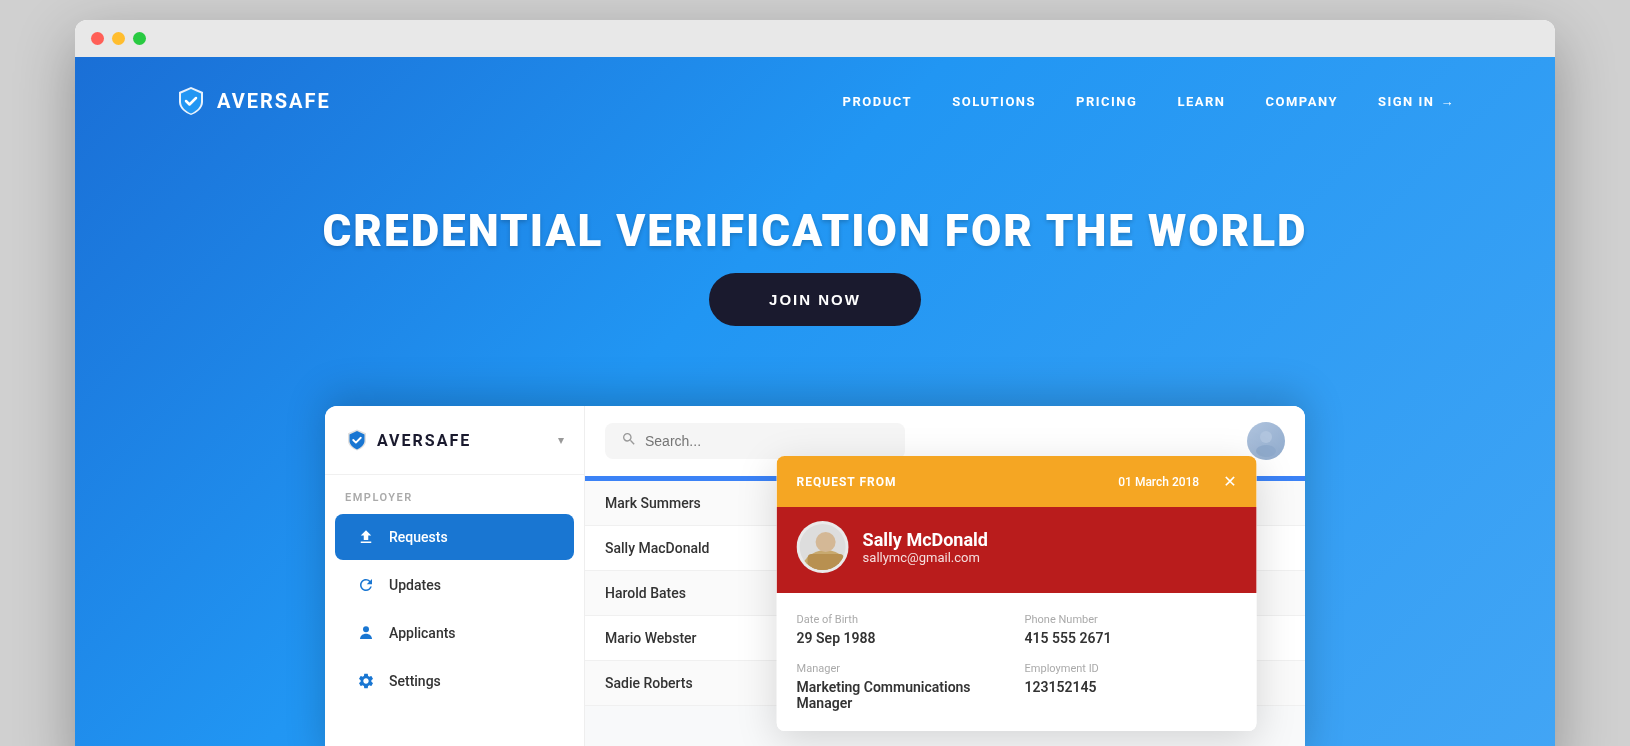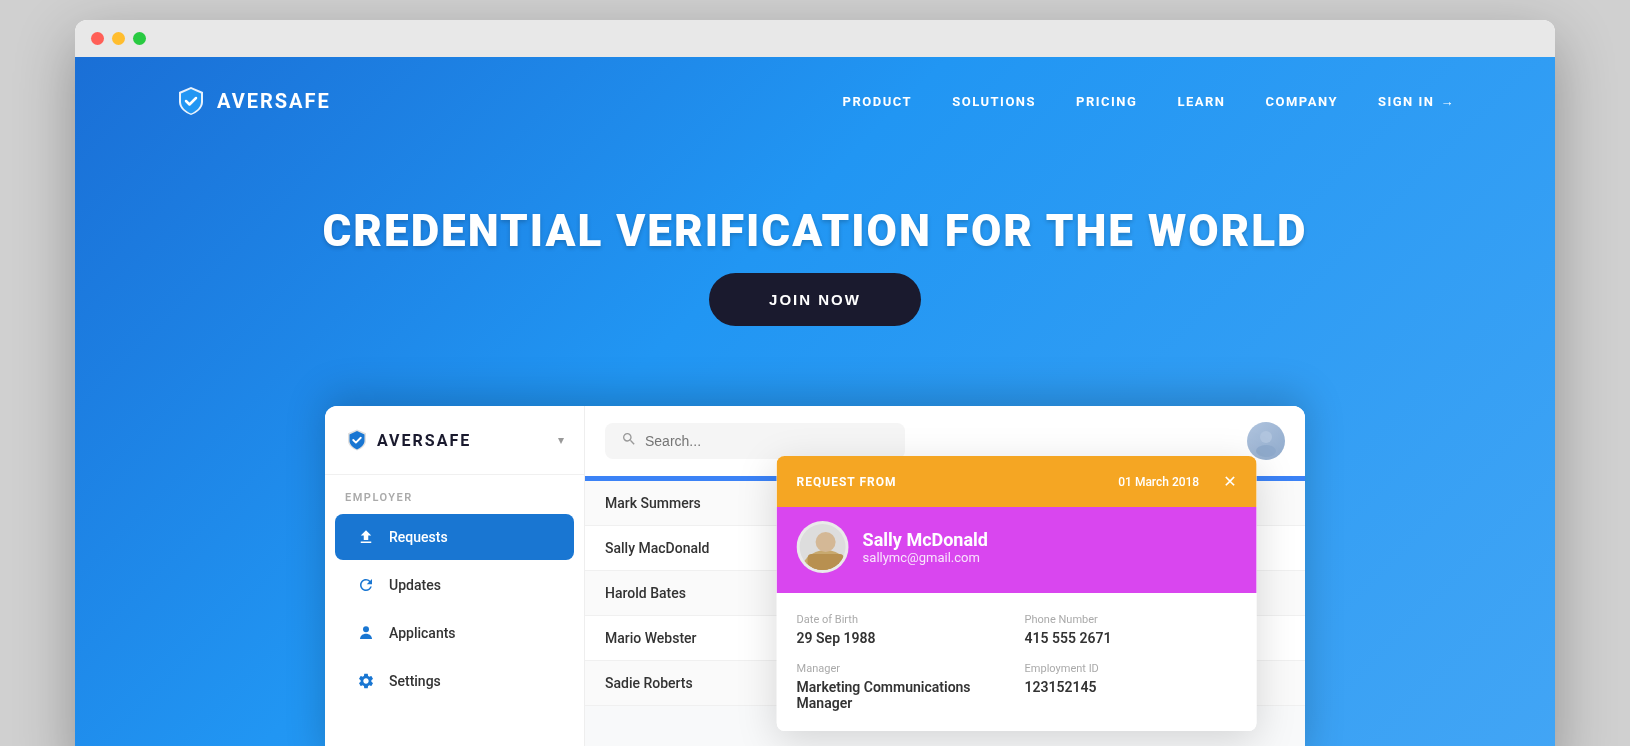--- a/index.html
+++ b/index.html
@@ -348,21 +348,21 @@
       color: #fff;
       font-size: 16px;
       cursor: pointer;
       margin-left: 12px;
     }
 
     .request-person {
       display: flex;
       align-items: center;
       gap: 14px;
-      background: #d946ef;
+      background: #b91c1c;
       padding: 14px 20px 20px;
     }
 
     .person-avatar {
       width: 52px;
       height: 52px;
       border-radius: 50%;
       background: #ddd;
       overflow: hidden;
       flex-shrink: 0;

